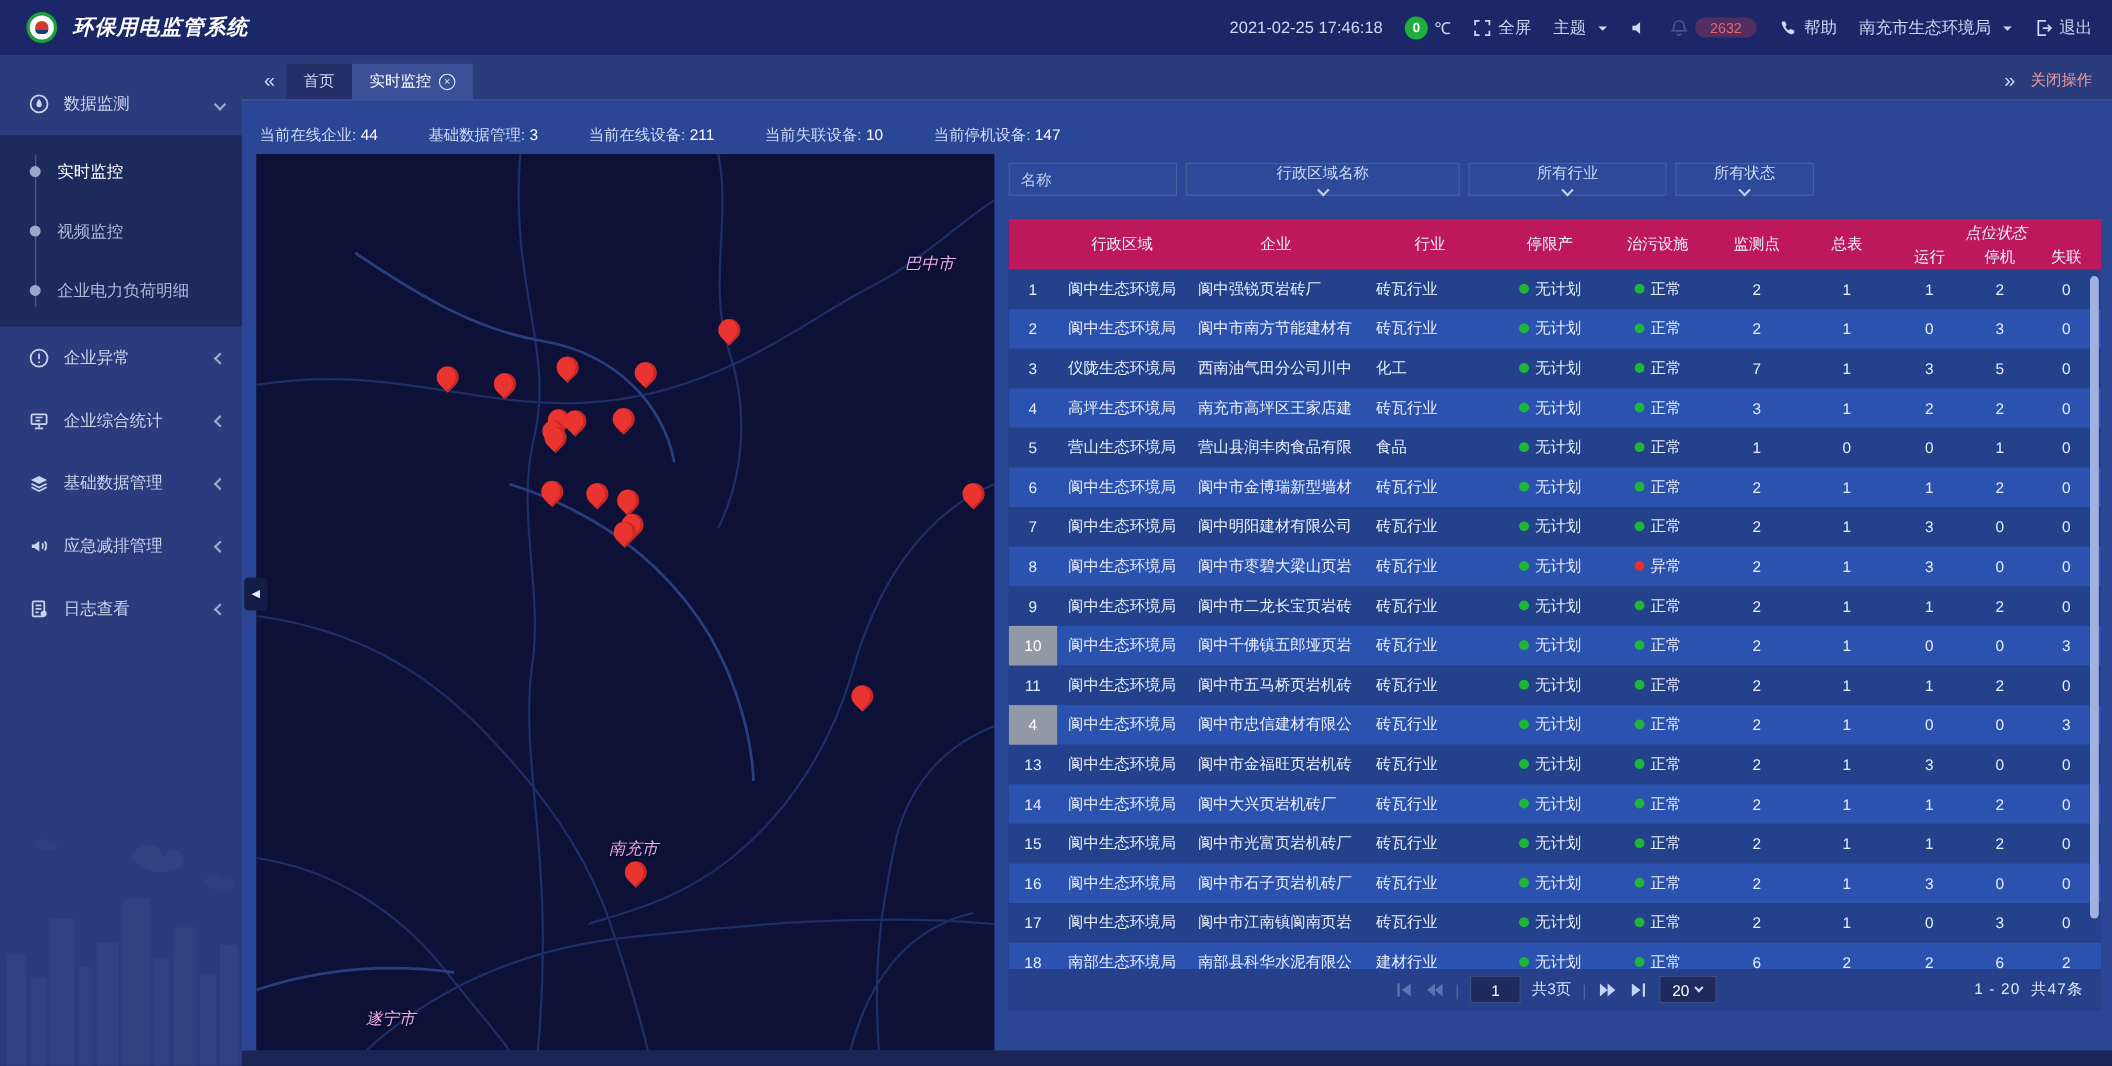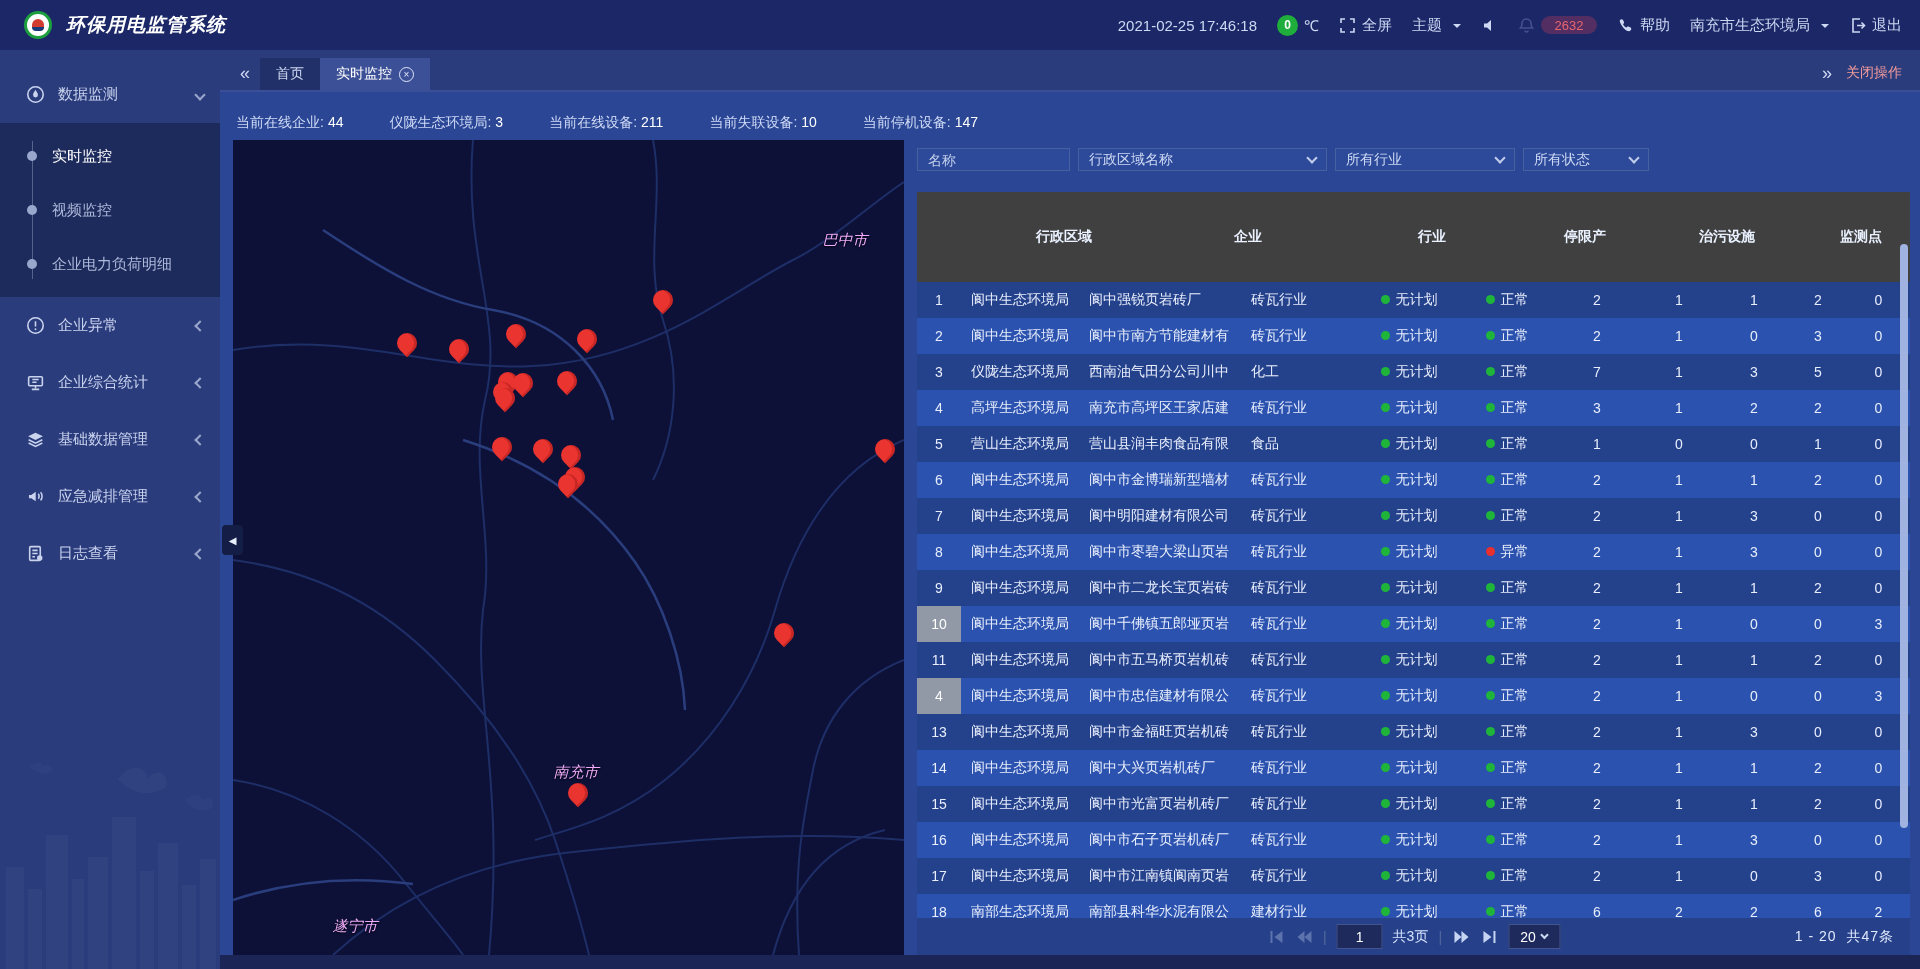--- a/index.html
+++ b/index.html
@@ -64,27 +64,27 @@
   .map svg.roads { position:absolute; inset:0; }
   .city { position:absolute; color:#f0abfc; font-size:15px; text-shadow:0 1px 2px #000; transform:translate(-50%,-50%);font-style:italic; }
   .pin { position:absolute; width:20px; height:20px; background:#e93430; border-radius:50% 50% 50% 0; transform:rotate(-45deg); box-shadow:inset -2px -2px 0 rgba(140,16,16,.35); cursor:pointer; }
   .map-toggle { position:absolute; left:-11px; top:385px; width:21px; height:30px; background:#141d45; border-radius:4px; color:#e8eefc; display:flex; align-items:center; justify-content:center; font-size:10px; cursor:pointer; z-index:3; }
 
   
   .panel { width:993px; display:flex; flex-direction:column; flex:none; }
   .filters { display:flex; gap:8px; margin-top:8px; height:30px; }
   .f-input { width:153px; background:#2d4a9a; border:1px solid #45619f; color:#cdd9f4; padding:0 10px; font-size:14px; font-family:inherit; }
   .f-input::placeholder { color:#c0cdeb; }
-  .f-select { background:#2d4a9a; border:1px solid #45619f; color:#cdd9f4; display:flex; align-items:center; justify-content:space-between; padding:0 10px; cursor:pointer; }
+  .f-select { background:#2d4a9a; border:1px solid #45619f; color:#cdd9f4; display:flex; align-items:center; justify-content:space-between; padding:0 10px; cursor:pointer;flex-direction:column; }
   .f-select .chev { border-color:#c0cdeb; margin-top:-3px; }
   .w1{width:249px} .w2{width:180px} .w3{width:126px}
 
   .tablewrap { margin-top:21px; position:relative; background:#24418c; }
   :root { --cols:44px 118px 162px 118px 100px 96px 84px 80px 70px 58px 63px; }
-  .thead { display:grid; grid-template-columns:var(--cols); grid-template-rows:23px 23px; background:#404040; color:#eaf1ff; font-weight:bold;gap:44px; }
+  .thead { display:grid; grid-template-columns:var(--cols); grid-template-rows:23px 23px; background:#be185d; color:#eaf1ff; font-weight:normal; }
   .thead .h { grid-row:1/3; display:flex; align-items:center; justify-content:center; }
   .thead .group { grid-column:9/12; grid-row:1; display:flex; align-items:flex-end; justify-content:center; font-style:italic; padding-bottom:1px; }
   .thead .sub { grid-row:2; display:flex; align-items:center; justify-content:center; }
   .tbody { height:636px; overflow:hidden; }
   .trow { display:grid; grid-template-columns:var(--cols); height:36px; align-items:center; background:#24418c; color:#e8eefc; cursor:pointer; }
   .trow.alt { background:#2b52ae; }
   .cell { text-align:center; overflow:hidden; white-space:nowrap; }
   .cell.l { text-align:left; padding-left:10px; }
   .cell.idx { height:36px; line-height:36px; }
   .cell.idx.gray { background:#9199a7; color:#fff; }
@@ -262,21 +262,21 @@
         <span>实时监控</span>
         <span class="close">×</span>
       </div>
       <span class="spacer"></span>
       <span class="tab-arrow right">»</span>
       <span class="closeops">关闭操作</span>
     </div>
 
     <div class="statsbar" id="stats-bar">
         <span class="stat"><span>当前在线企业:</span><b>44</b></span>
-        <span class="stat"><span>仪陇生态环境局:</span><b>3</b></span>
+        <span class="stat"><span>基础数据管理:</span><b>3</b></span>
         <span class="stat"><span>当前在线设备:</span><b>211</b></span>
         <span class="stat"><span>当前失联设备:</span><b>10</b></span>
         <span class="stat"><span>当前停机设备:</span><b>147</b></span>
       </div>
 
     <div class="bodyrow">
 
       <div class="map" id="map">
         <svg class="roads" width="671" height="815" viewBox="0 0 671 815">
           <g stroke="#1e2e66" stroke-width="2" fill="none">

